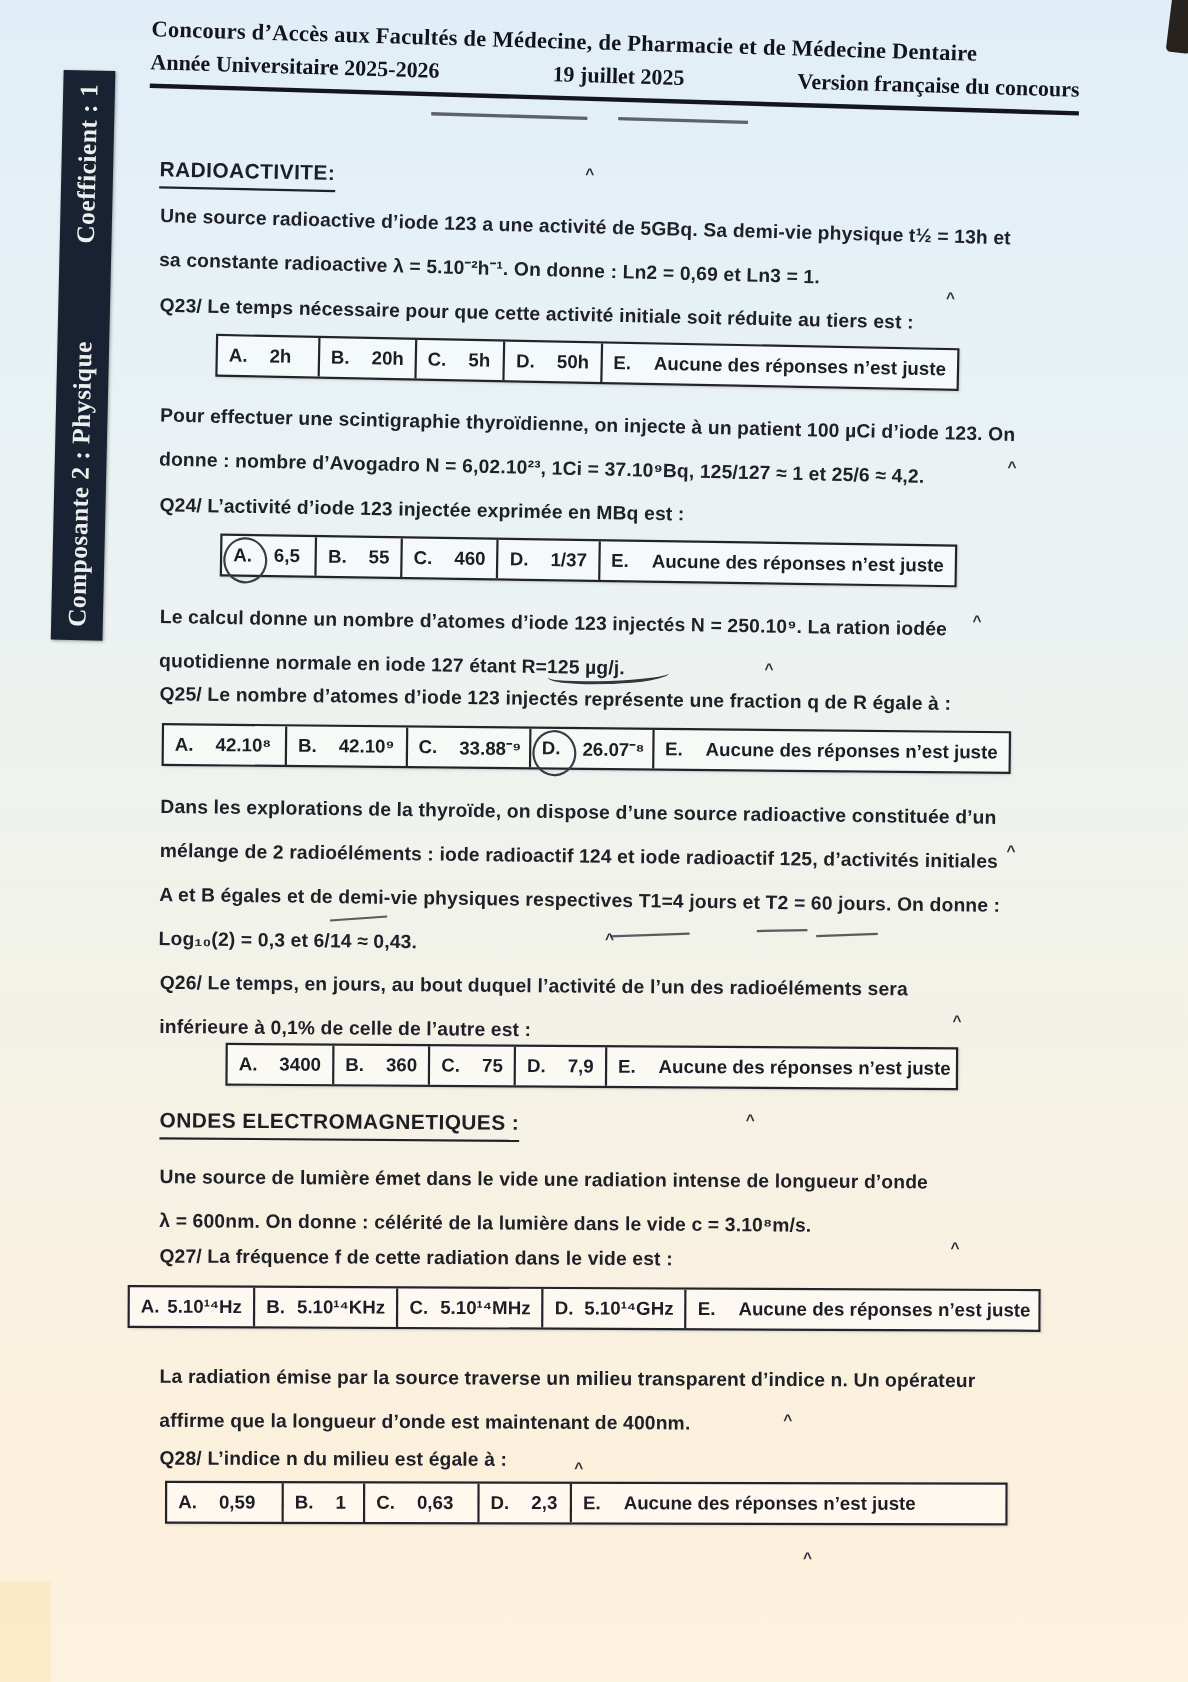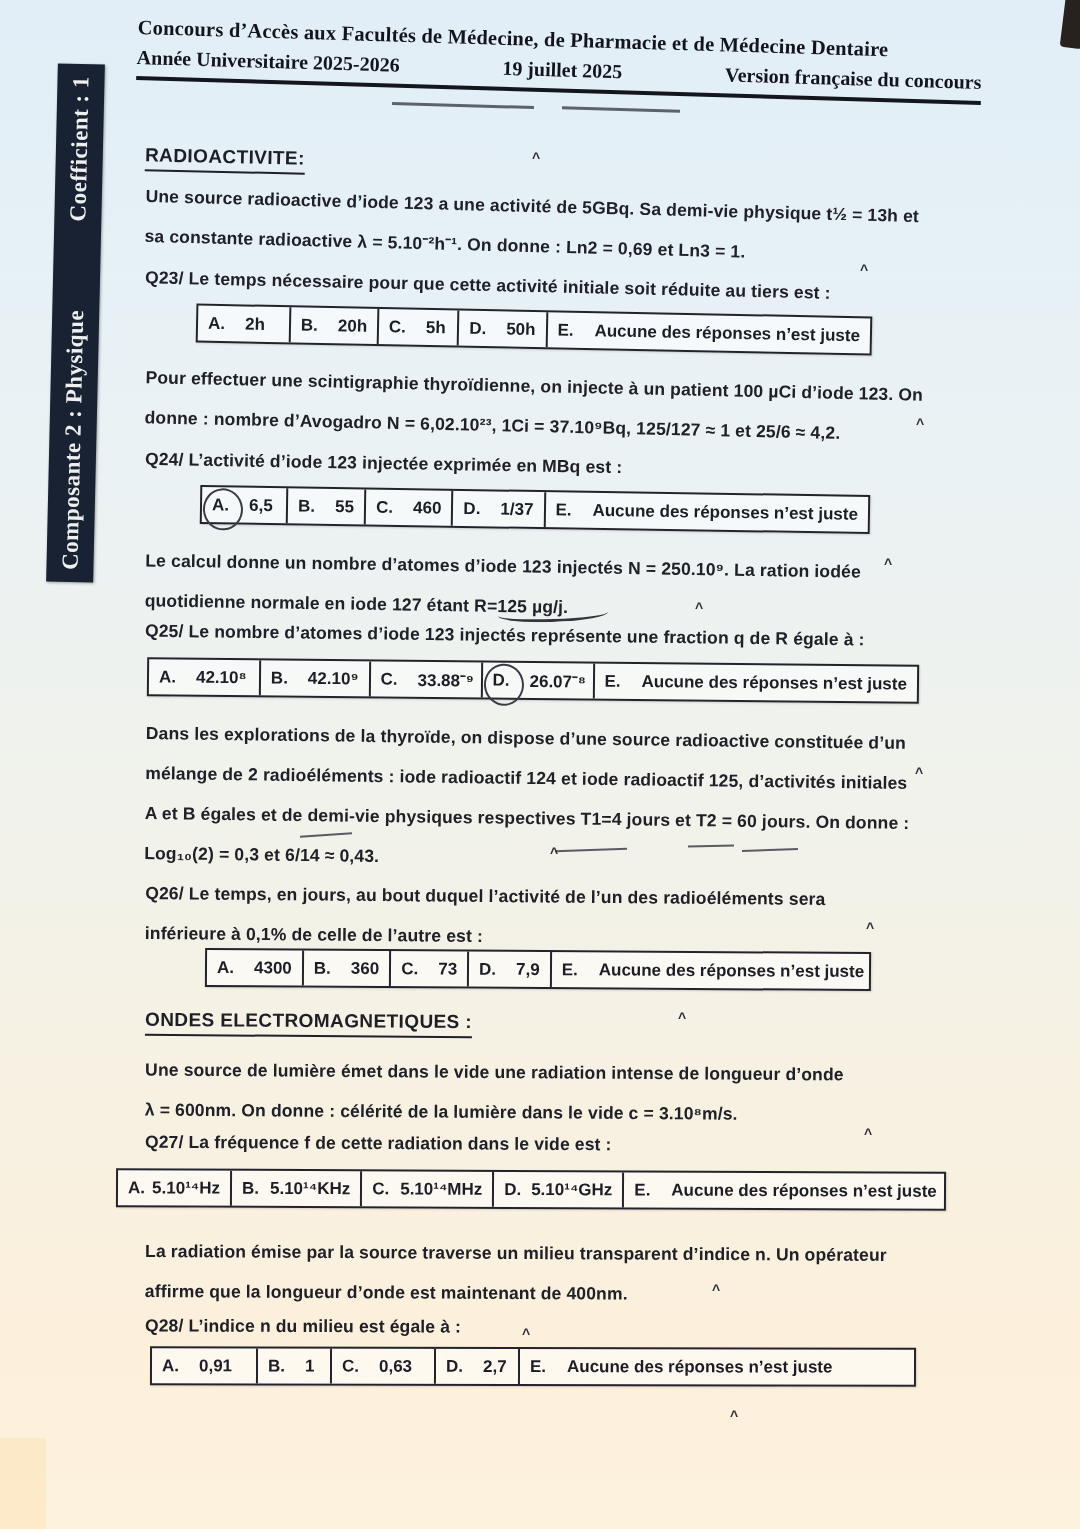--- a/index.html
+++ b/index.html
@@ -199,29 +199,29 @@
   <div class="pen-dash" style="left:300px; top:834px; width:52px; transform:rotate(-4deg);"></div>
 
   <div class="para" style="left:145px; top:876px; transform:rotate(0.5deg);">
     <div class="pline">Q26/ Le temps, en jours, au bout duquel l’activité de l’un des radioéléments sera</div>
     <div class="pline">inférieure à 0,1% de celle de l’autre est :</div>
   </div>
 
   <div class="qtable" style="left:205px; top:950px; width:666px; transform:rotate(0.35deg);">
     <div class="cell" style="width:106px">
       <span class="okey">A.</span>
-      <span class="oval">4300</span>
+      <span class="oval">3400</span>
     </div>
     <div class="cell" style="width:88px">
       <span class="okey">B.</span>
       <span class="oval">360</span>
     </div>
     <div class="cell" style="width:82px">
       <span class="okey">C.</span>
-      <span class="oval">73</span>
+      <span class="oval">75</span>
     </div>
     <div class="cell" style="width:84px">
       <span class="okey">D.</span>
       <span class="oval">7,9</span>
     </div>
     <div class="cell">
       <span class="okey">E.</span>
       <span class="oval">Aucune des réponses n’est juste</span>
     </div>
   </div>
@@ -261,33 +261,33 @@
   <div class="para" style="left:145px; top:1233px; transform:rotate(0.3deg);">
     <div class="pline">La radiation émise par la source traverse un milieu transparent d’indice n. Un opérateur</div>
     <div class="pline">affirme que la longueur d’onde est maintenant de 400nm.</div>
   </div>
 
   <div class="prompt" style="left:145px; top:1315px; transform:rotate(0.2deg);">Q28/ L’indice n du milieu est égale à :</div>
 
   <div class="qtable" style="left:150px; top:1347px; width:766px; transform:rotate(0.12deg);">
     <div class="cell" style="width:106px">
       <span class="okey">A.</span>
-      <span class="oval">0,91</span>
+      <span class="oval">0,59</span>
     </div>
     <div class="cell" style="width:74px">
       <span class="okey">B.</span>
       <span class="oval">1</span>
     </div>
     <div class="cell" style="width:104px">
       <span class="okey">C.</span>
       <span class="oval">0,63</span>
     </div>
     <div class="cell" style="width:84px">
       <span class="okey">D.</span>
-      <span class="oval">2,7</span>
+      <span class="oval">2,3</span>
     </div>
     <div class="cell">
       <span class="okey">E.</span>
       <span class="oval">Aucune des réponses n’est juste</span>
     </div>
   </div>
 
   <span class="caret" style="left:532px; top:150px;">^</span>
   <span class="caret" style="left:860px; top:262px;">^</span>
   <span class="caret" style="left:916px; top:416px;">^</span>

